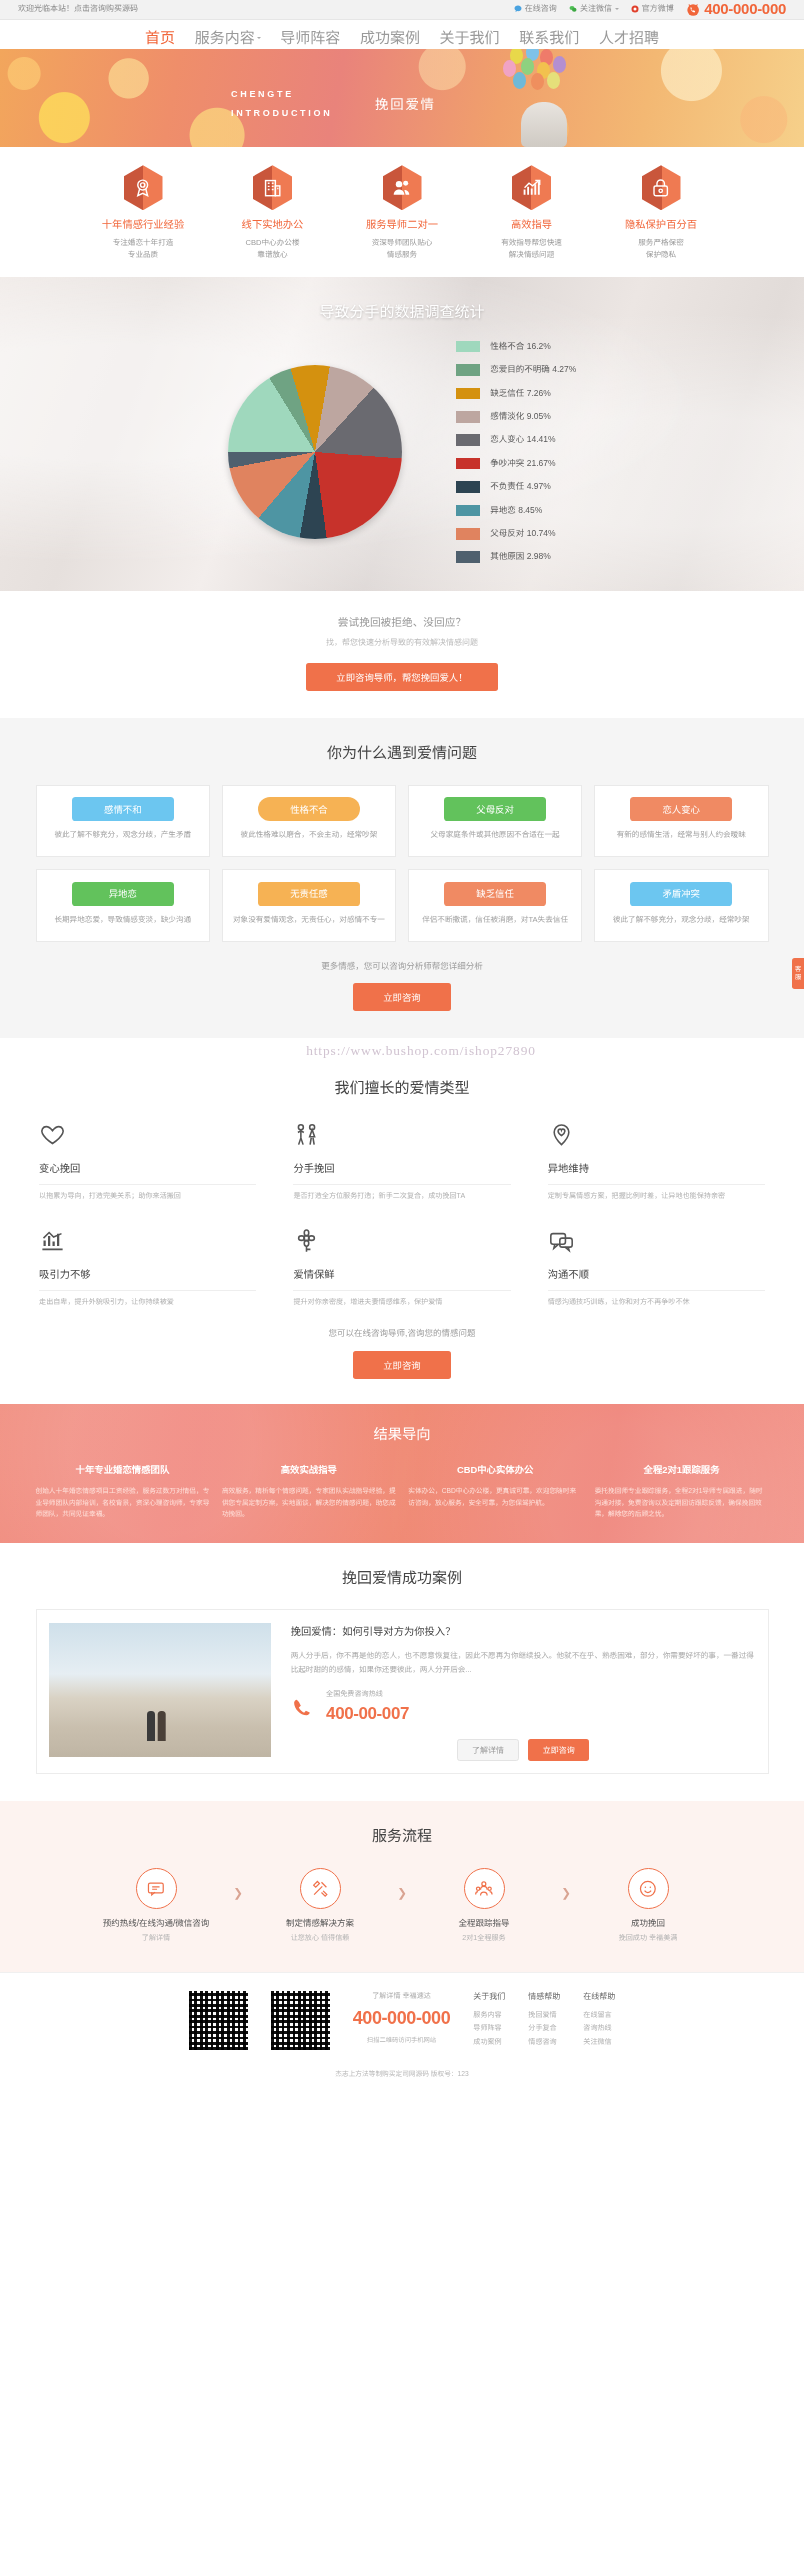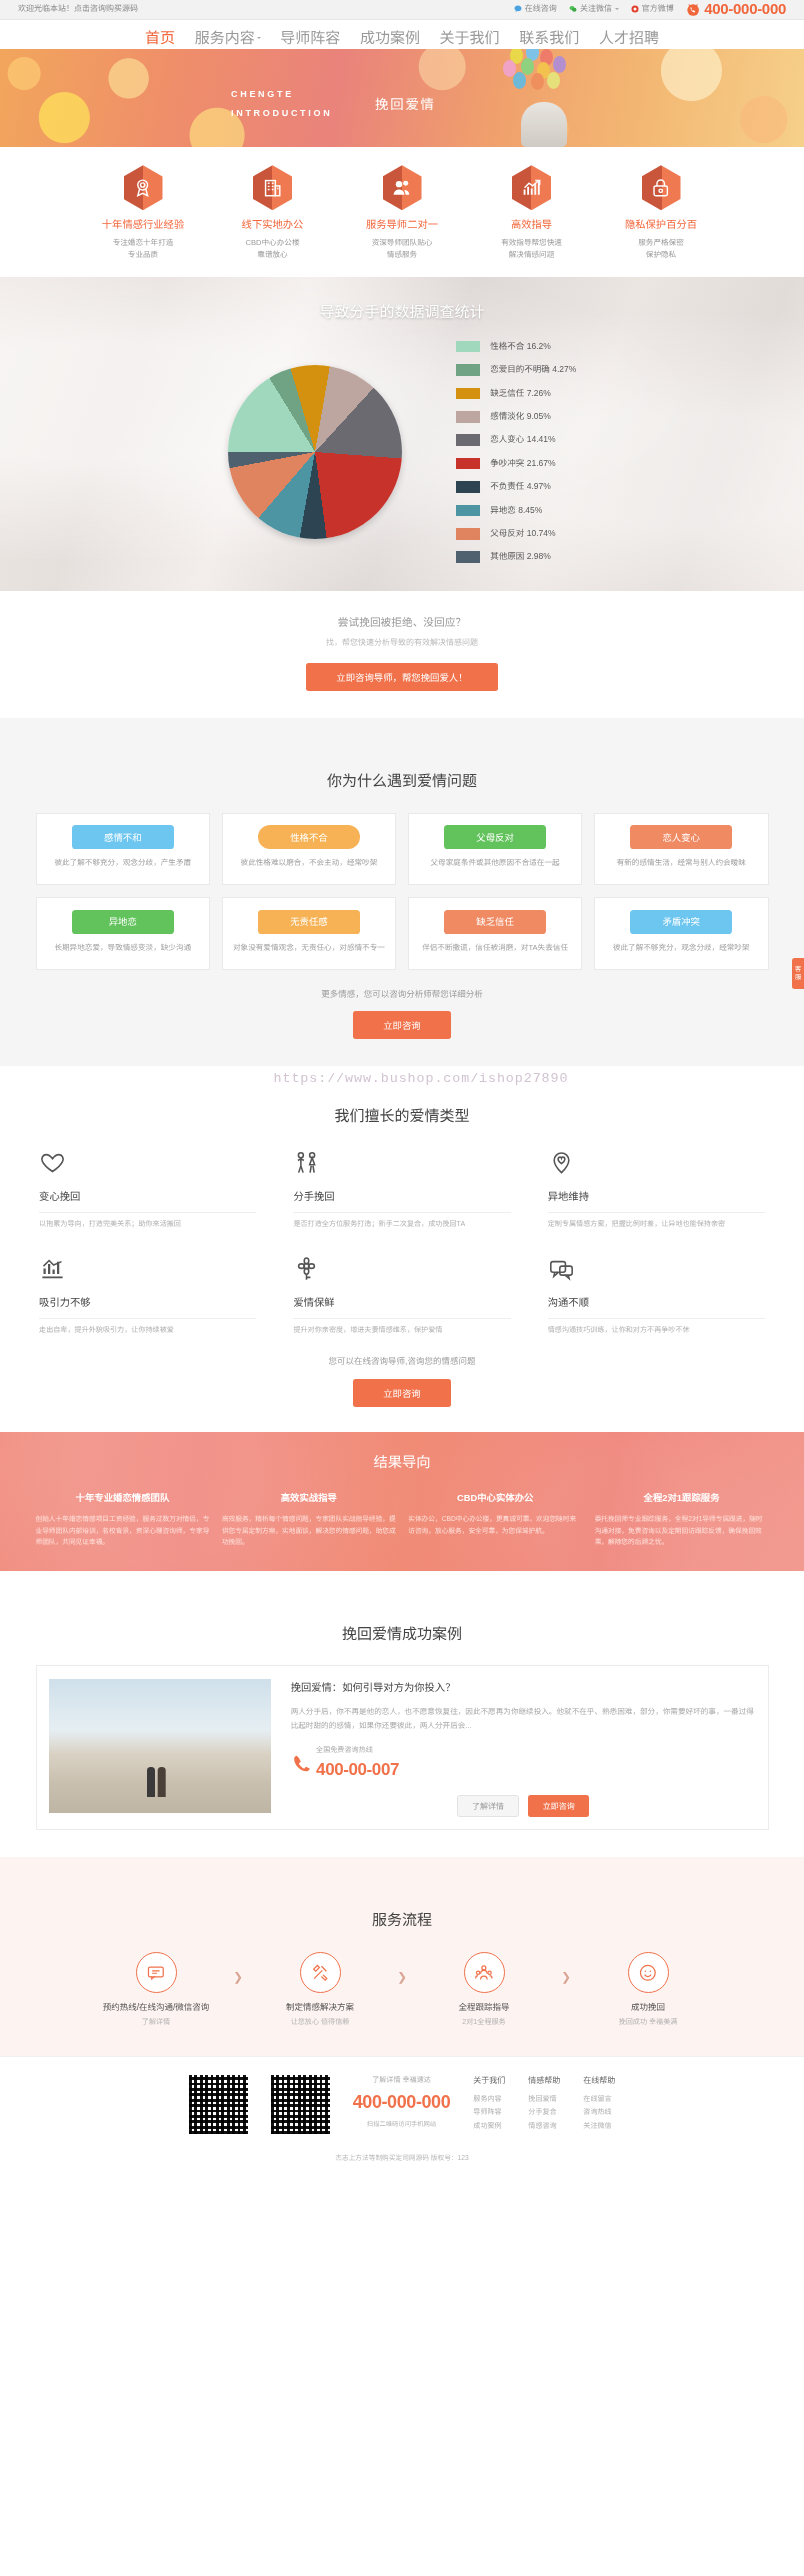--- a/index.html
+++ b/index.html
@@ -80,33 +80,33 @@
 
   
   .cta-band { background:#fff; padding:23px 0 27px; text-align:center; }
   .cta-h { color:#999; font-size:10.7px; margin-bottom:6.3px; }
   .cta-s { color:#bbb; font-size:8px; margin-bottom:12.5px; }
   .btn-o { display:inline-block; background:#f0714a; color:#fff; font-size:9.4px;
            padding:7.1px 30px; border-radius:2.7px; border:none; cursor:pointer; }
 
   
   .sec-grey { background:#f5f5f5; padding:23px 0 27px; }
-  .sec-h2 { text-align:center; font-size:15px; color:#444; margin-bottom:19.7px; font-weight:normal;margin-top:28px; }
+  .sec-h2 { text-align:center; font-size:15px; color:#444; margin-bottom:19.7px; font-weight:normal; }
   .grid4 { display:grid; grid-template-columns:repeat(4,1fr); gap:11.6px; }
   .pcard { background:#fff; border:0.9px solid #e9e9e9; padding:11.6px 9.8px 14.3px; text-align:center; min-height:66px;}
   .tag { display:inline-block; color:#fff; font-size:9.4px; padding:4.5px 0; width:102px;
          border-radius:3.6px; margin-bottom:8px; }
   .pdesc { color:#a0a0a0; font-size:7.6px; line-height:1.7; }
   .mid-note { text-align:center; color:#9c9c9c; font-size:8.5px; margin:18px 0 9.8px; }
 
   
   .types { background:#fff; padding:23px 0 25px; position:relative; }
   .wm { position:absolute; top:1.8px; left:0; right:0; text-align:center;
         color:#c9b9c9; font-size:13.4px; letter-spacing:0.9px; opacity:.85;
-        font-family:Liberation Mono, monospace;padding-left:38px; }
+        font-family:Liberation Serif, serif;padding-left:38px; }
   .grid3 { display:grid; grid-template-columns:repeat(3,1fr); gap:23px 30px; margin-top:5.4px;}
   .tcard { padding:1.8px 3.6px 0; }
   .ticon { height:30px; margin-bottom:9.8px; }
   .ticon svg { width:27px;height:27px;stroke:#555;fill:none;stroke-width:1.4; }
   .tname { font-size:10.3px; color:#444; margin-bottom:6.3px; }
   .tdesc { color:#b0b0b0; font-size:7.1px; line-height:1.65; border-top:0.9px solid #eee; padding-top:6.3px; }
 
   
   .results { padding:19.7px 0 23px; position:relative; overflow:hidden;
     background:linear-gradient(100deg,#f0897a 0%,#ef7b71 25%,#f08a74 50%,#ee7a6f 75%,#f2958a 100%); }
@@ -123,21 +123,21 @@
   
   .case { background:#fff; padding:23px 0 27px; }
   .case-box { display:flex; gap:19.7px; background:#fff; border:0.9px solid #ececec; padding:12.5px; }
   .case-img { width:222px; height:134px; flex:none; position:relative; overflow:hidden;
     background:linear-gradient(180deg,#cfe0ea 0%,#e6eef3 38%,#d9d2c4 56%,#c9bfae 78%,#bfb5a4 100%); }
   .case-img:after{content:"";position:absolute;left:44%;bottom:16px;width:8px;height:30px;
     background:#3a3a3a;border-radius:3.6px 3.6px 0 0;box-shadow:10.7px 0 0 #4a4038;}
   .case-txt { flex:1; padding-top:1.8px; }
   .case-t { font-size:10.3px; color:#444; margin-bottom:8px; }
   .case-p { color:#a8a8a8; font-size:7.6px; line-height:1.85; margin-bottom:11.6px; }
-  .case-phone { display:flex; align-items:center; gap:4px; margin-bottom:11.6px;}
+  .case-phone { display:flex; align-items:center; gap:14px; margin-bottom:11.6px;}
   .ph-ico { width:21.4px;height:21.4px;fill:#f0714a; }
   .ph-label { font-size:7.1px; color:#aaa; }
   .ph-num { font-size:17px; color:#f0714a; font-weight:bold; letter-spacing:-0.4px; }
   .case-btns { display:flex; gap:9px; justify-content:center; }
   .btn-sm { background:#f0714a; color:#fff; font-size:8px; padding:4.5px 14.3px; border-radius:2.7px; border:none; cursor:pointer;}
   .btn-sm.ghost { background:#f5f5f5; color:#999; border:0.9px solid #e3e3e3;}
 
   
   .process { background:#fdf3f0; padding:23px 0 27px; }
   .steps { display:flex; align-items:flex-start; justify-content:center; gap:0; }

